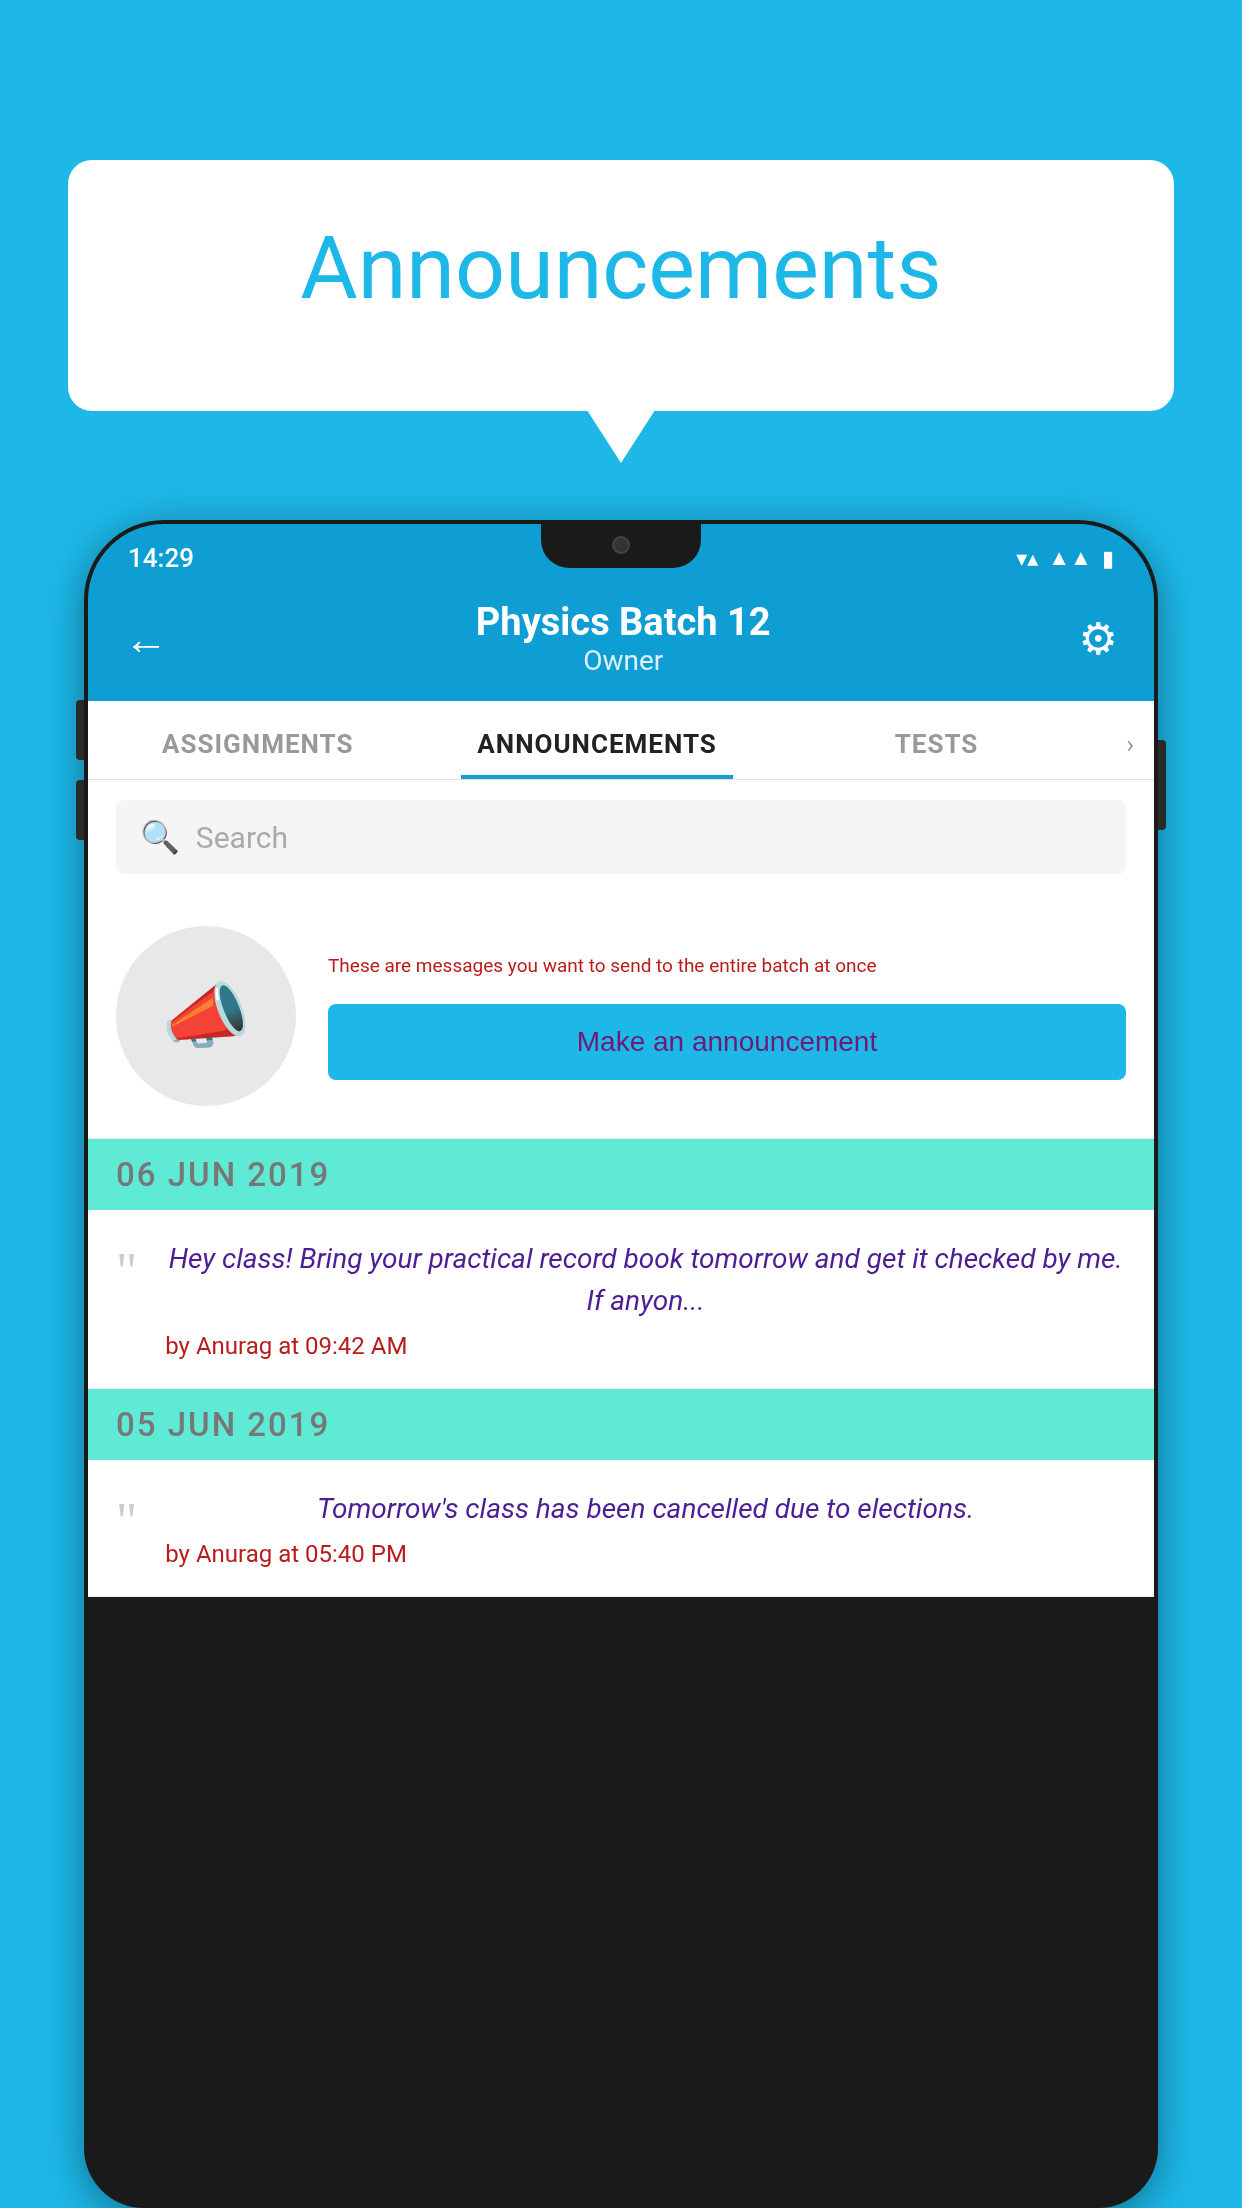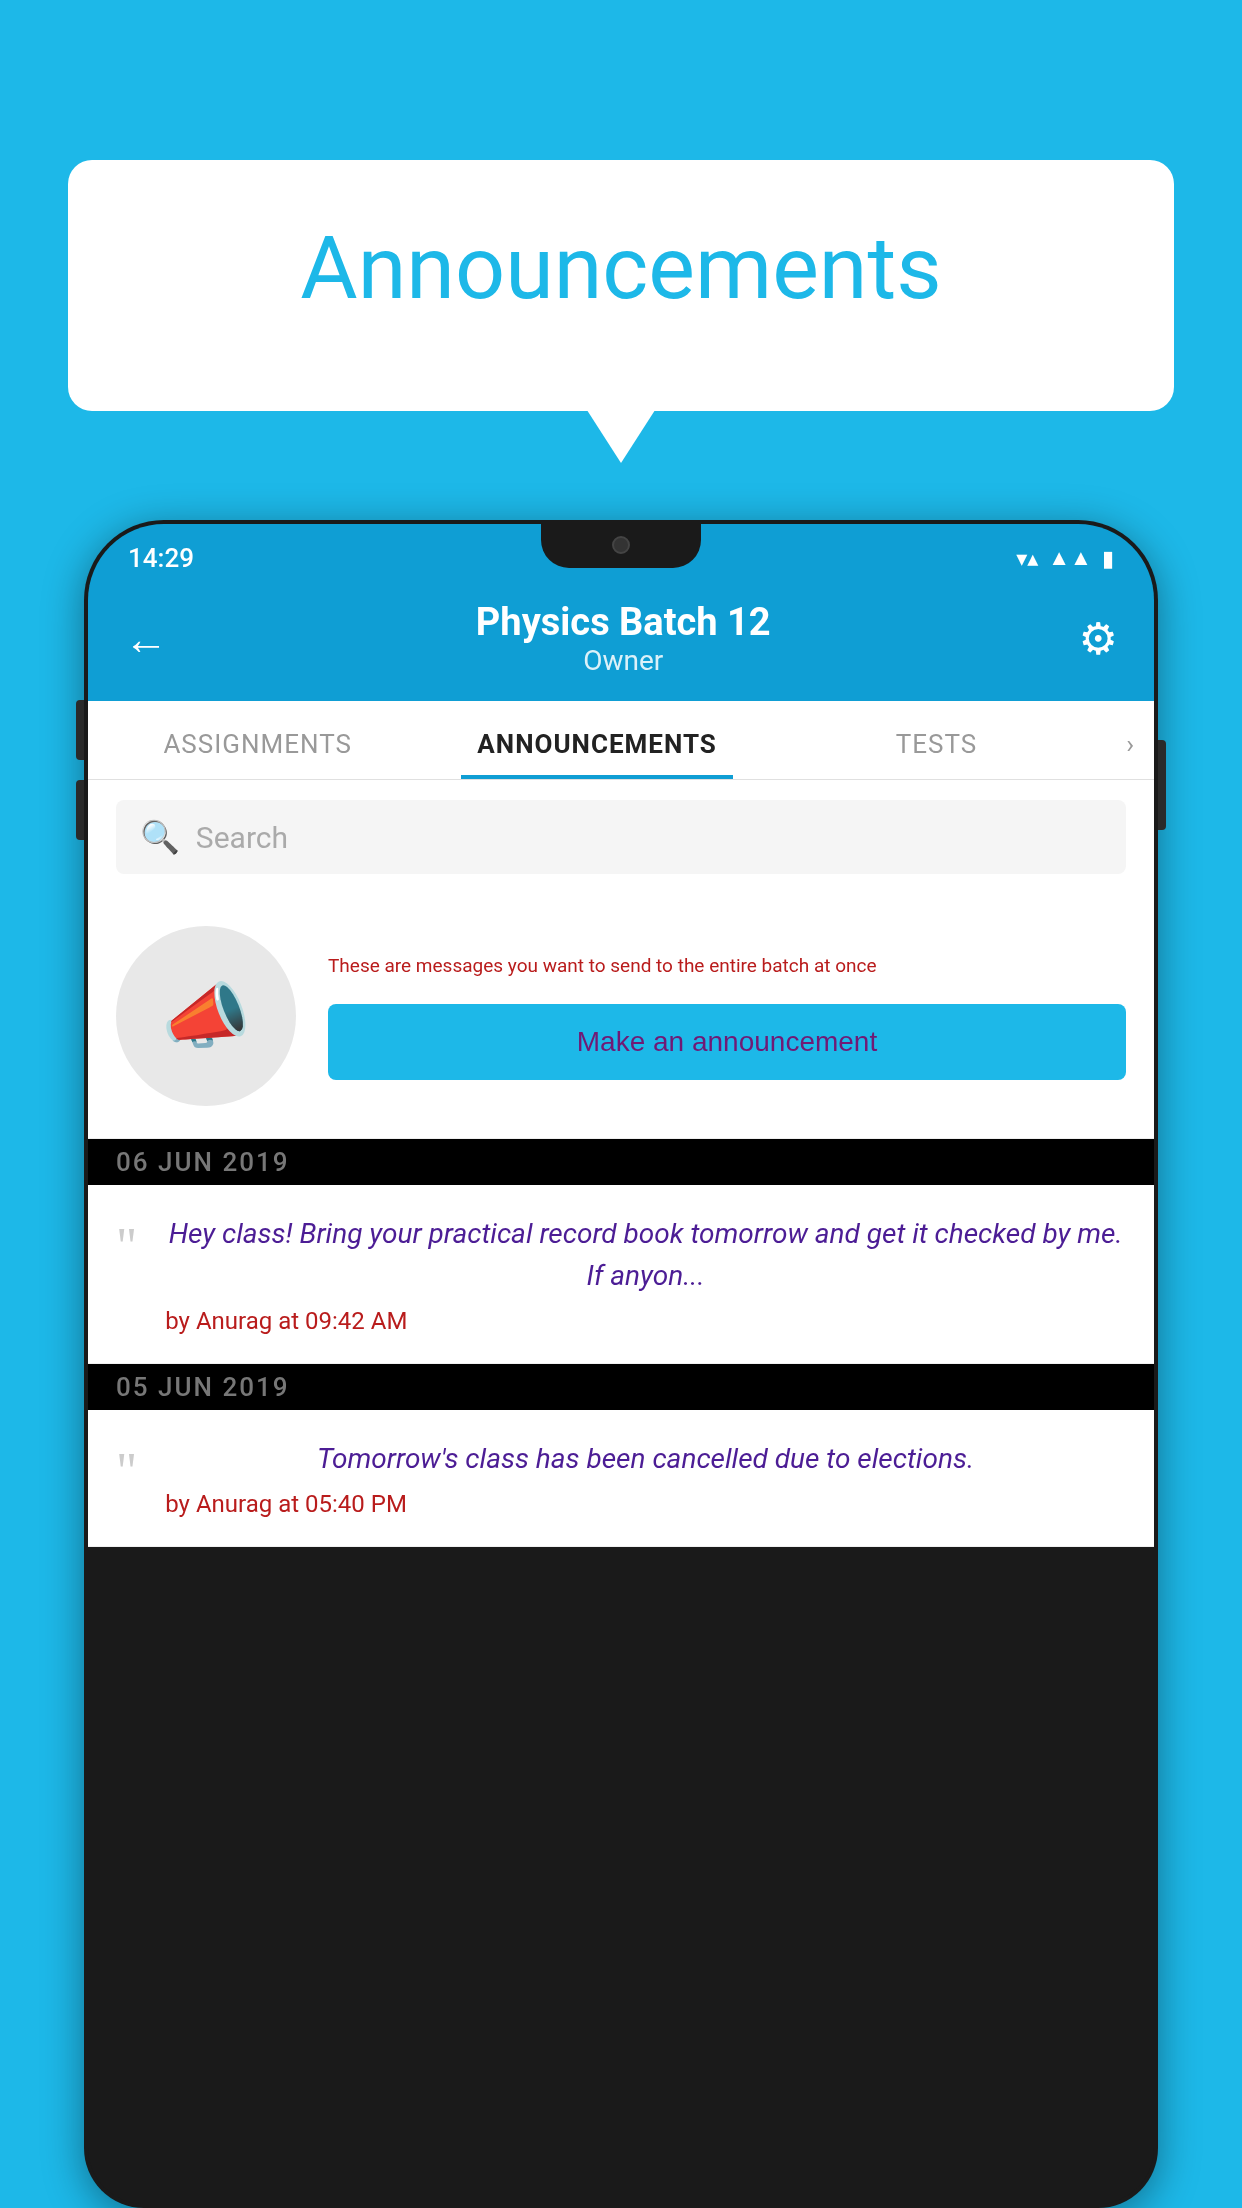--- a/index.html
+++ b/index.html
@@ -156,21 +156,21 @@
     .tab-bar {
       background: white;
       display: flex;
       border-bottom: 1px solid #e0e0e0;
     }
     .tab-item {
       flex: 1;
       text-align: center;
       padding: 28px 8px 20px;
       font-size: 26px;
-      font-weight: 400;
+      font-weight: 700;
       color: #999;
       letter-spacing: 1px;
       cursor: pointer;
       position: relative;
     }
     .tab-item.active {
       color: #222;
       font-weight: 700;
     }
     .tab-item.active::after {
@@ -257,23 +257,23 @@
       border-radius: 8px;
       padding: 22px 36px;
       font-size: 28px;
       font-weight: 500;
       cursor: pointer;
       width: 100%;
     }
 
     
     .date-divider {
-      background: #000000;
-      padding: 8px 28px;
-      font-size: 26px;
+      background: #5eead4;
+      padding: 16px 28px;
+      font-size: 33px;
       color: #777;
       letter-spacing: 2px;
       font-weight: 500;
     }
 
     
     .message-item {
       background: white;
       padding: 28px 28px;
       display: flex;

